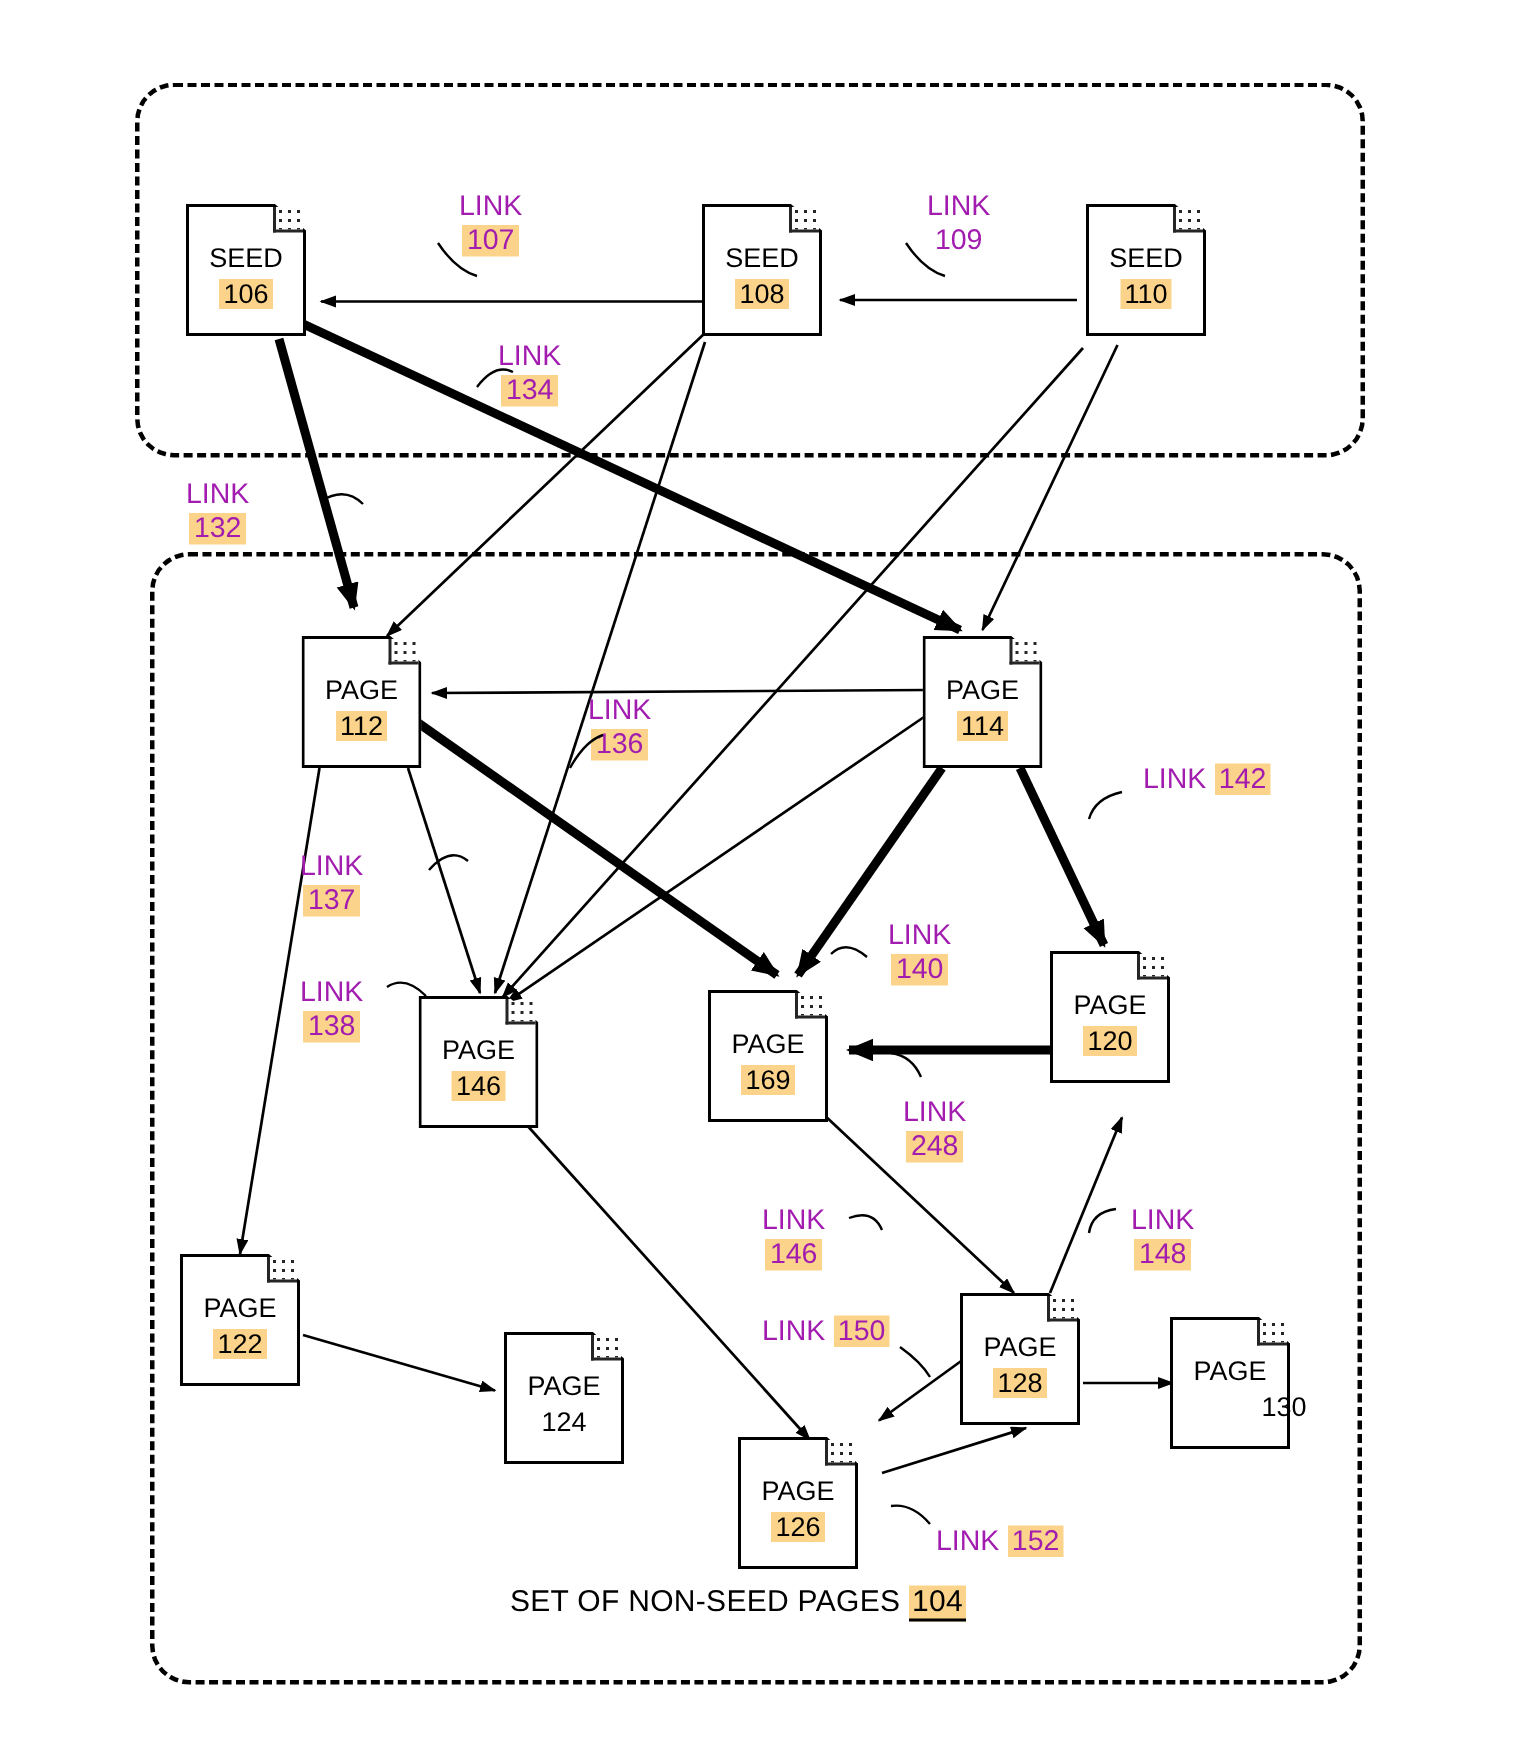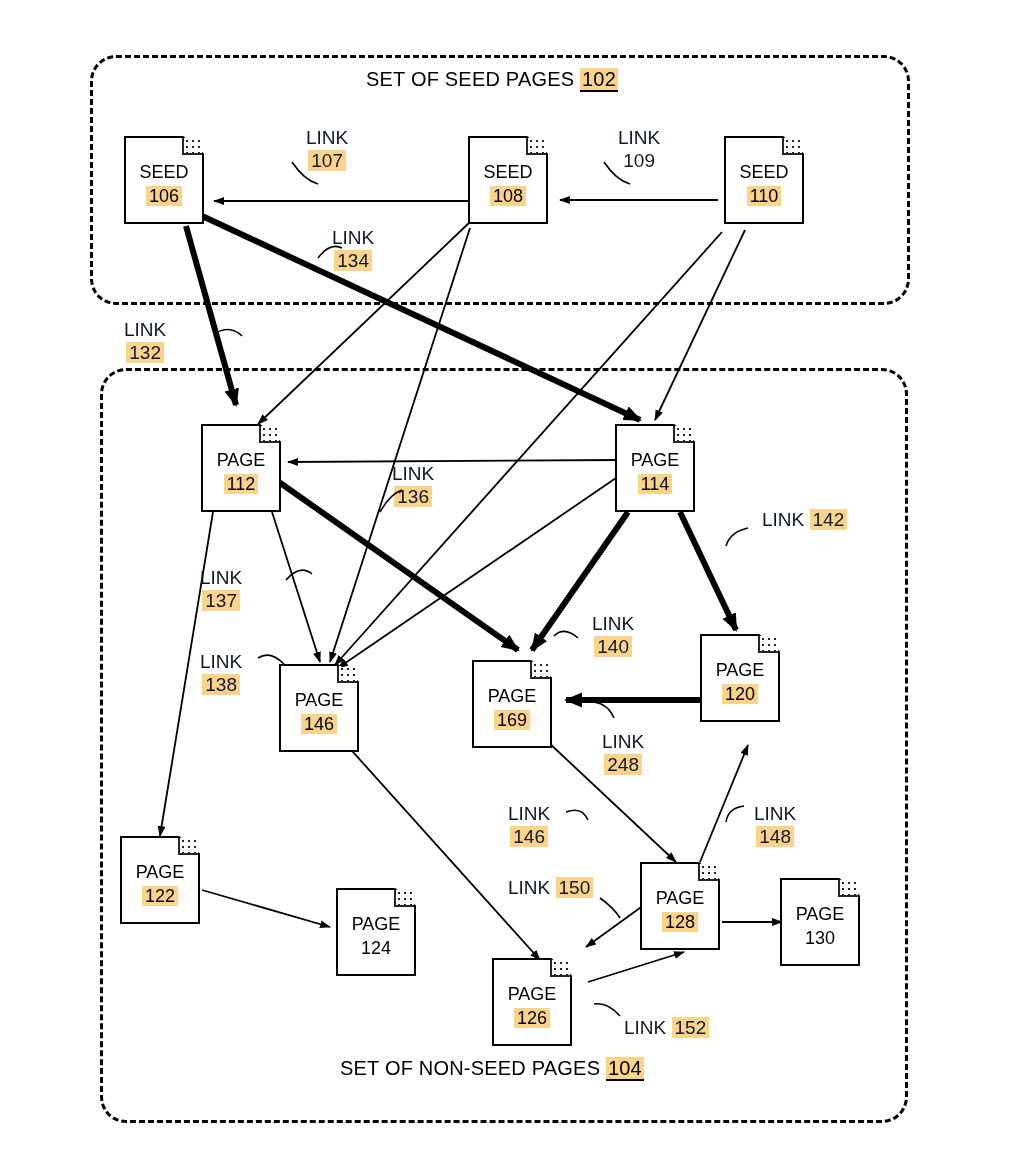--- a/index.html
+++ b/index.html
@@ -90,21 +90,21 @@
   .node .n-label { top: 26px; }
   .node .n-num { top: 50px; }
   .node .n-num span {
     background: #fbd38a;
     padding: 0 3px;
   }
 
   .link-label {
     position: absolute;
     font-size: 19px;
-    color: #0f172a;
+    color: #a21caf;
     line-height: 23px;
     white-space: nowrap;
   }
   .link-label .num {
     background: #fbd38a;
     padding: 0 3px;
   }
   .ctr { text-align: center; }
 </style>
 </head>
@@ -171,24 +171,20 @@
 
       <path d="M680,512 L736,630"></path>
 
       <path d="M704,700 L566,700"></path>
     </g>
   </svg>
 
   <div class="group-box" id="seed-group"></div>
   <div class="group-box" id="nonseed-group"></div>
 
-  <div class="group-title" id="seed-title">
-    <span>SET OF SEED PAGES</span>
-    <span class="hl-u">102</span>
-  </div>
   <div class="group-title" id="nonseed-title">
     <span>SET OF NON-SEED PAGES</span>
     <span class="hl-u">104</span>
   </div>
 
   <div class="node" style="left:124px; top:136px;">
     <div class="doc"></div>
     <div class="fold"></div>
     <div class="n-label">SEED</div>
     <div class="n-num"><span>106</span></div>
@@ -268,21 +264,21 @@
     <div class="doc"></div>
     <div class="fold"></div>
     <div class="n-label">PAGE</div>
     <div class="n-num"><span>128</span></div>
   </div>
 
   <div class="node" style="left:780px; top:878px;">
     <div class="doc"></div>
     <div class="fold"></div>
     <div class="n-label">PAGE</div>
-    <div class="n-num" style="background:none;"><span style="background:none;">130</span></div>
+    <div class="n-num" style="background:none;padding-left:36px;"><span style="background:none;">130</span></div>
   </div>
 
   <div class="link-label ctr" style="left:306px; top:126px;">
     <div>LINK</div>
     <div><span class="num">107</span></div>
   </div>
 
   <div class="link-label ctr" style="left:618px; top:126px;">
     <div>LINK</div>
     <div><span>109</span></div>

